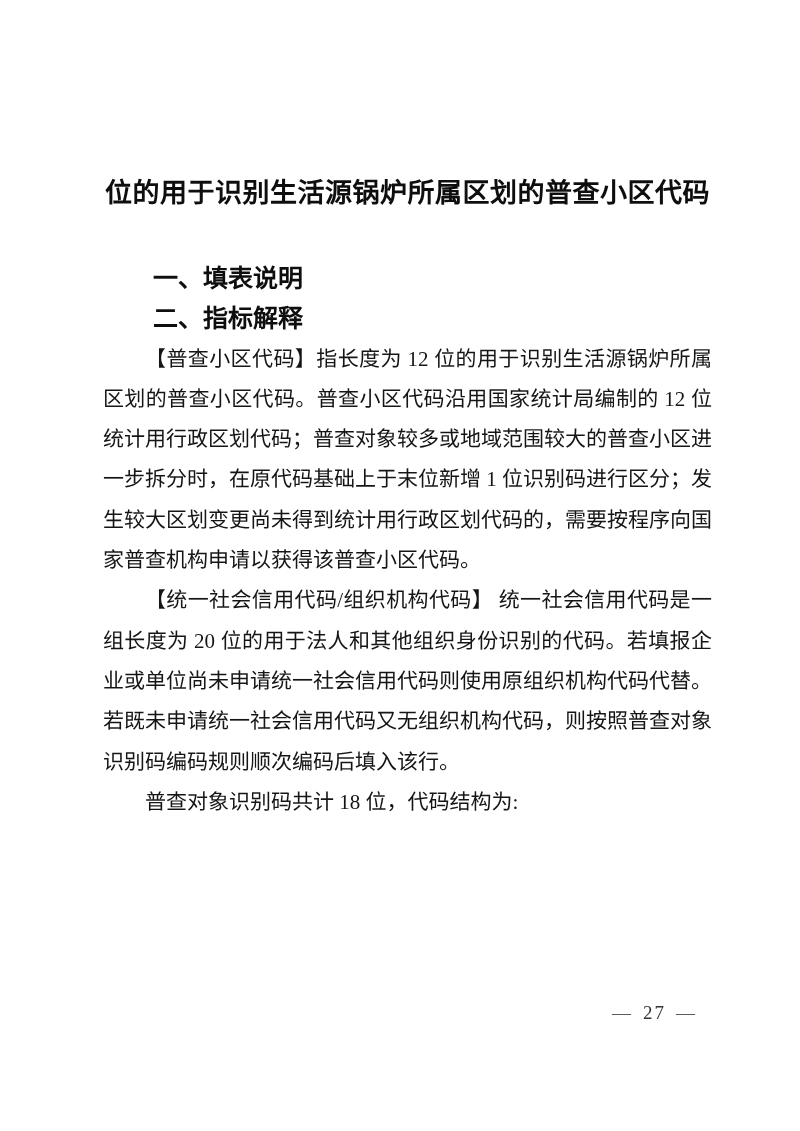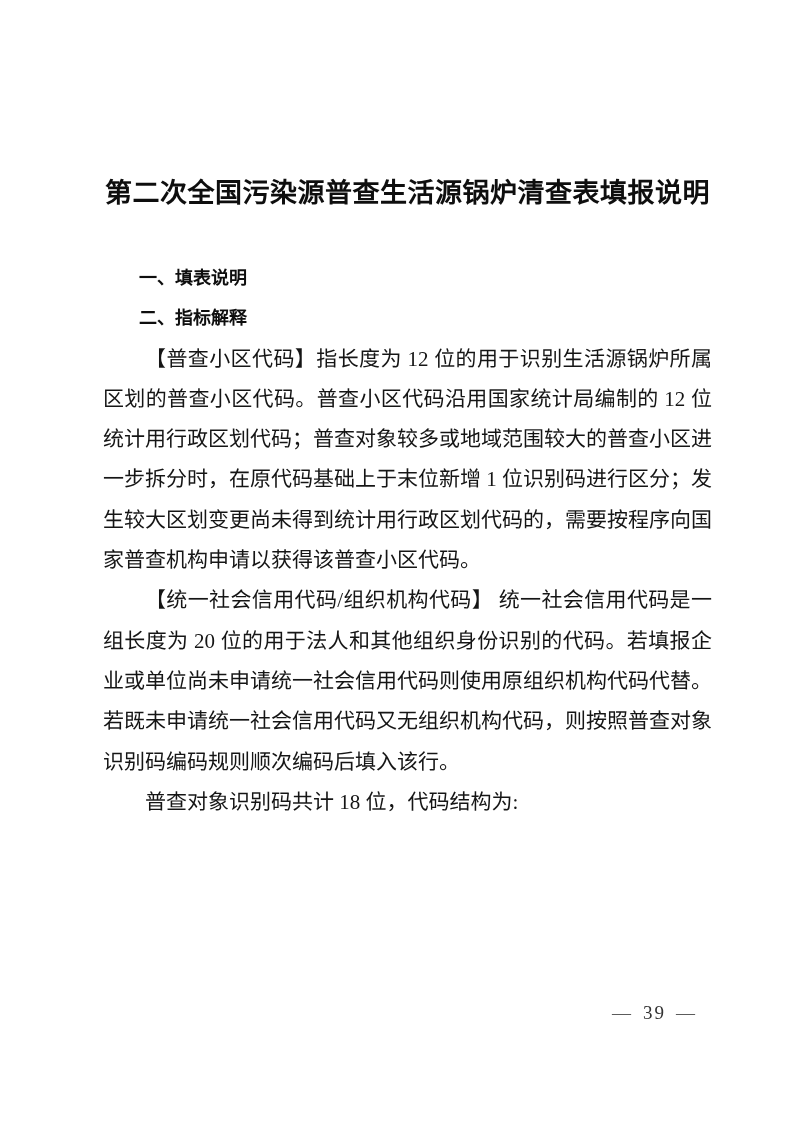--- a/index.html
+++ b/index.html
@@ -32,21 +32,21 @@
     margin-top: 46px;
     font-family: "Liberation Serif", "DejaVu Serif", serif;
     font-size: 21px;
     line-height: 40.3px;
     color: #151515;
   }
   .sec-heading {
     margin: 0;
     font-family: "Liberation Sans", "DejaVu Sans", sans-serif;
     font-weight: bold;
-    font-size: 18px;
+    font-size: 25px;
     line-height: 40.3px;
     text-indent: 2em;
     color: #0e0e0e;
   }
   .para {
     margin: 0;
     text-indent: 2em;
     text-align: justify;
     text-align-last: left;
     word-break: break-all;
@@ -67,35 +67,35 @@
   }
   .footer .num {
     padding: 0 10px;
   }
 </style>
 </head>
 <body>
 
 <div class="page">
 
-  <h1 class="doc-title">第二次全国污染源普查生活源锅炉清查表填报说明</h1>
+  <h1 class="doc-title">位的用于识别生活源锅炉所属区划的普查小区代码</h1>
 
   <div class="doc-body">
 
     <h2 class="sec-heading">一、填表说明</h2>
 
 
     <h2 class="sec-heading">二、指标解释</h2>
 
     <p class="para">【普查小区代码】指长度为 12 位的用于识别生活源锅炉所属区划的普查小区代码。普查小区代码沿用国家统计局编制的 12 位统计用行政区划代码；普查对象较多或地域范围较大的普查小区进一步拆分时，在原代码基础上于末位新增 1 位识别码进行区分；发生较大区划变更尚未得到统计用行政区划代码的，需要按程序向国家普查机构申请以获得该普查小区代码。</p>
 
     <p class="para">【统一社会信用代码/组织机构代码】 统一社会信用代码是一组长度为 20 位的用于法人和其他组织身份识别的代码。若填报企业或单位尚未申请统一社会信用代码则使用原组织机构代码代替。若既未申请统一社会信用代码又无组织机构代码，则按照普查对象识别码编码规则顺次编码后填入该行。</p>
 
 
     <p class="para">普查对象识别码共计 18 位，代码结构为:</p>
 
   </div>
 
   <div class="footer">
-    <span class="dash">—</span><span class="num">39</span><span class="dash">—</span>
+    <span class="dash">—</span><span class="num">27</span><span class="dash">—</span>
   </div>
 
 </div>
 
 </body></html>

